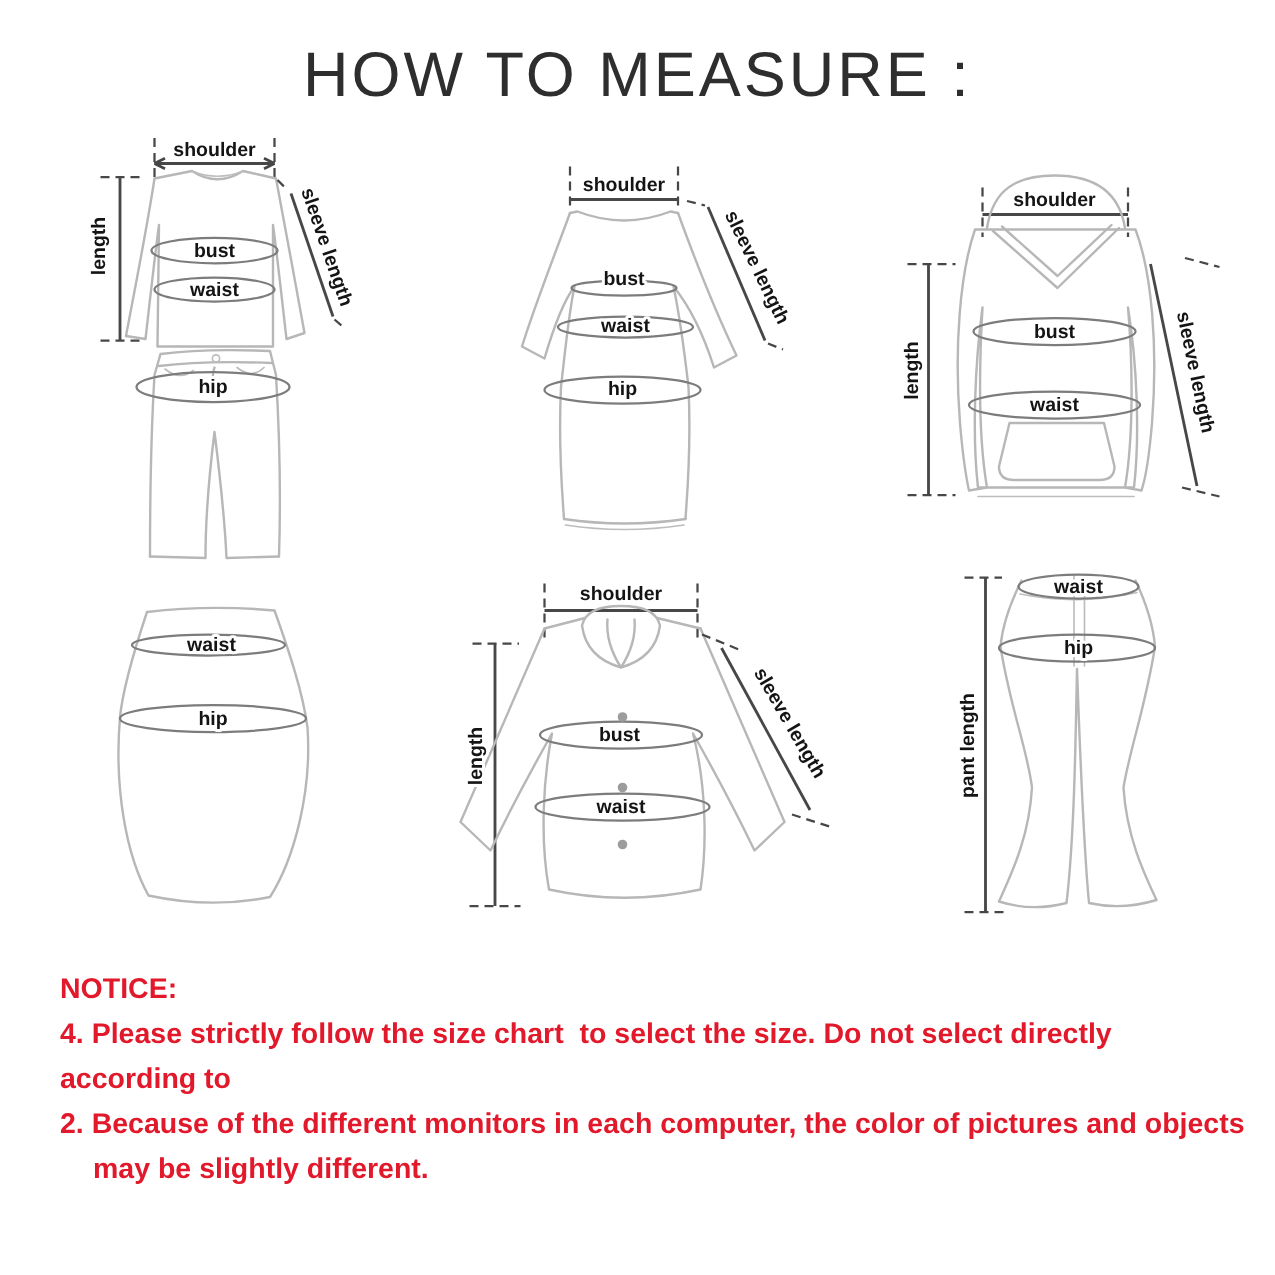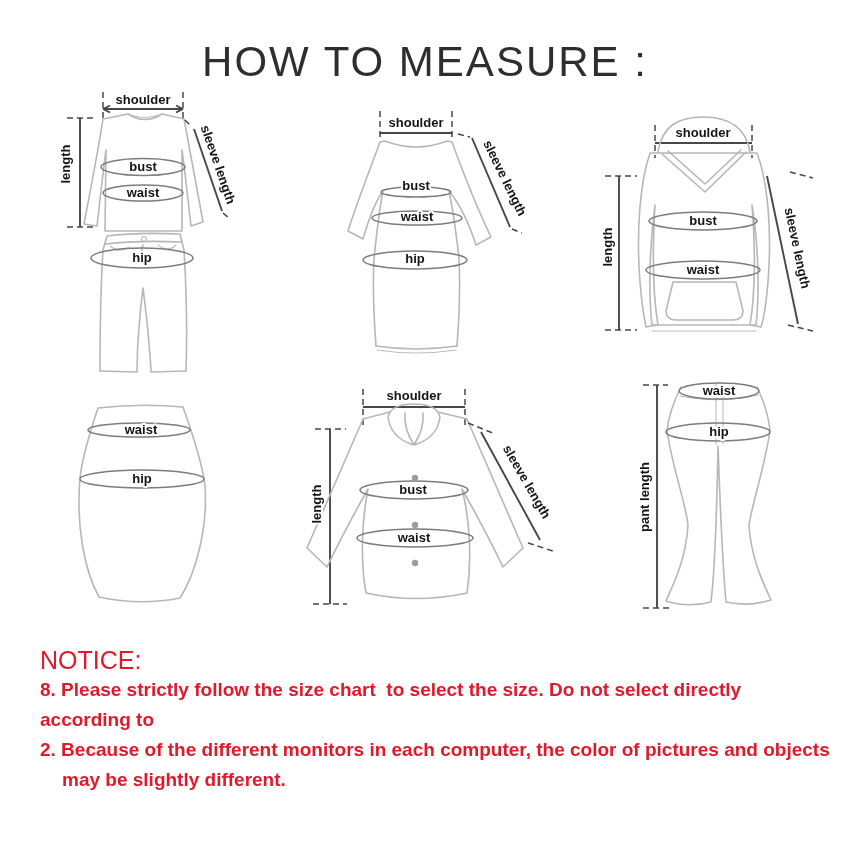--- a/index.html
+++ b/index.html
@@ -1,30 +1,30 @@
 <!DOCTYPE html>
 <html><head>
 <meta charset="utf-8">
 <style>
   html,body{margin:0;padding:0;background:#ffffff;}
   .canvas{position:relative;width:850px;height:850px;background:#fff;overflow:hidden;
           font-family:"Liberation Sans",sans-serif;}
   .title{position:absolute;left:0;top:26px;width:850px;text-align:center;
-         font-size:42px;font-weight:300;letter-spacing:2px;color:#2e2e2e;margin-top:12px;}
+         font-size:42px;font-weight:300;letter-spacing:2px;color:#2e2e2e;}
   svg.fig{position:absolute;left:0;top:0;}
   .outline{fill:none;stroke:#b7b7b7;stroke-width:1.6;stroke-linecap:round;stroke-linejoin:round;}
   .thin{fill:none;stroke:#bdbdbd;stroke-width:1.1;stroke-linecap:round;}
   .tape{fill:none;stroke:#7c7c7c;stroke-width:1.5;}
   .meas{fill:none;stroke:#474747;stroke-width:1.9;}
   .dash{fill:none;stroke:#474747;stroke-width:1.5;stroke-dasharray:6 4;}
   .lbl{font-family:"Liberation Sans",sans-serif;font-size:13px;font-weight:bold;fill:#141414;
        text-anchor:middle;paint-order:stroke;stroke:#ffffff;stroke-width:4px;stroke-linejoin:round;}
   .btn{fill:#9c9c9c;stroke:none;}
   .notice{position:absolute;left:40px;top:645px;width:790px;color:#e2182b;}
-  .notice-head{font-size:25px;font-weight:normal;line-height:30px;white-space:pre-wrap;}
+  .notice-head{font-size:19px;font-weight:bold;line-height:30px;white-space:pre-wrap;}
   .notice-line{font-size:19px;font-weight:bold;line-height:30px;white-space:pre-wrap;}
   .notice-line.cont{padding-left:22px;}
 </style>
 </head>
 <body>
 
 <div class="canvas">
 
   <div class="title">HOW TO MEASURE :</div>
 
@@ -133,18 +133,18 @@
       <ellipse class="tape" cx="719" cy="391" rx="40" ry="8"></ellipse>
       <ellipse class="tape" cx="718" cy="432" rx="52" ry="9"></ellipse>
       <text class="lbl" x="719" y="395">waist</text>
       <text class="lbl" x="719" y="436">hip</text>
       <text class="lbl" transform="rotate(-90 649 497)" x="649" y="497">pant length</text>
     </g>
   </svg>
 
   <div class="notice">
     <div class="notice-head">NOTICE:</div>
-    <div class="notice-line">8. Please strictly follow the size chart  to select the size. Do not select directly according to</div>
+    <div class="notice-line">4. Please strictly follow the size chart  to select the size. Do not select directly according to</div>
     <div class="notice-line">2. Because of the different monitors in each computer, the color of pictures and objects</div>
     <div class="notice-line cont">may be slightly different.</div>
   </div>
 
 </div>
 
 </body></html>

